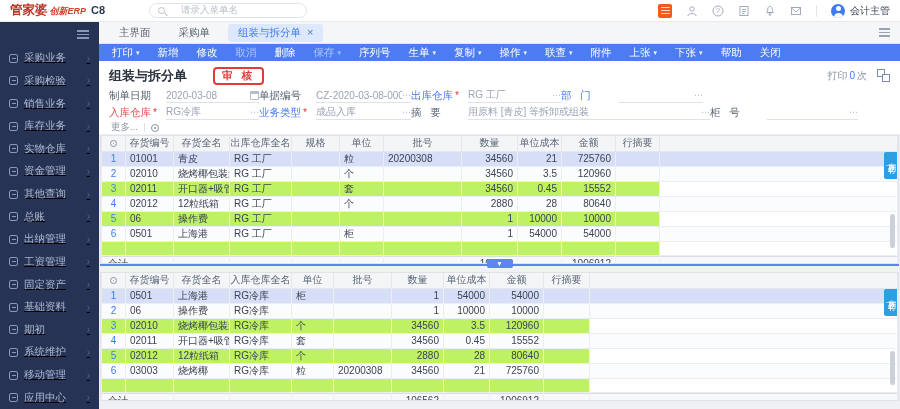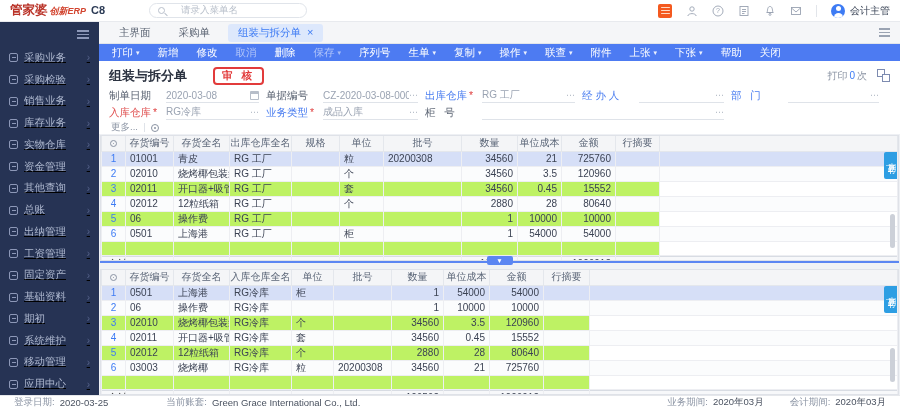--- a/index.html
+++ b/index.html
@@ -65,21 +65,21 @@
   .page-title { font-size:13px; font-weight:bold; color:#2b3240; }
   .stamp { margin-left:26px; border:2px solid #e23b3b; border-radius:4px; color:#e23b3b; font-weight:bold; font-size:10.5px; padding:0px 7px; letter-spacing:3px; }
   .flexspace { flex:1; }
   .print-count { color:#8a93a3; font-size:10px; }
   .print-count b { color:#3d7bf4; font-weight:normal; padding:0 2px; }
   .qr { margin-left:10px; position:relative; width:13px; height:13px; }
   .qr i { position:absolute; width:8px; height:8px; border:1px solid #7d8bb0; background:#fff; }
   .qr i:first-child { left:0; top:0; }
   .qr i:last-child { right:0; bottom:0; }
 
-  .frow { display:flex; gap:7px; height:17px; align-items:center; }
+  .frow { display:flex; height:17px; align-items:center; }
   .field { display:flex; align-items:center; }
   .frow1 .field:nth-child(1){ width:150px; } .frow1 .field:nth-child(2){ width:152px; }
   .frow1 .field:nth-child(3){ width:150px; } .frow1 .field:nth-child(4){ width:142px; }
   .frow1 .field:nth-child(5){ width:148px; }
   .frow2 .field:nth-child(1){ width:150px; } .frow2 .field:nth-child(2){ width:152px; }
   .frow2 .field:nth-child(3){ width:299px; } .frow2 .field:nth-child(4){ width:148px; }
   .f-label { width:57px; flex:0 0 auto; color:#5a6372; font-size:10.5px; white-space:pre; }
   .field.link .f-label { color:#4a7df0; }
   .field.alert .f-label { color:#e05252; }
   .req { color:#e04343; margin-left:2px; }
@@ -400,46 +400,46 @@
     </span>
   </div>
             <div class="field link required sfx-ellipsis">
     <span class="f-label"><span>出库仓库</span><span class="req">*</span></span>
     <span class="f-input">
       <span class="f-value">RG 工厂</span>
       <span class="f-sfx"></span>
     </span>
   </div>
             <div class="field link sfx-ellipsis">
-    <span class="f-label"><span>经 办 人</span></span>
-    <span class="f-input">
-      <span class="f-value"></span>
-      <span class="f-sfx"></span>
-    </span>
-  </div>
-            <div class="field link sfx-ellipsis">
     <span class="f-label"><span>部   门</span></span>
     <span class="f-input">
       <span class="f-value"></span>
       <span class="f-sfx"></span>
     </span>
   </div>
           </div>
         <div class="frow frow2">
             <div class="field alert required sfx-ellipsis">
     <span class="f-label"><span>入库仓库</span><span class="req">*</span></span>
     <span class="f-input">
       <span class="f-value">RG冷库</span>
       <span class="f-sfx"></span>
     </span>
   </div>
             <div class="field link required sfx-ellipsis">
     <span class="f-label"><span>业务类型</span><span class="req">*</span></span>
     <span class="f-input">
       <span class="f-value">成品入库</span>
+      <span class="f-sfx"></span>
+    </span>
+  </div>
+            <div class="field sfx-ellipsis">
+    <span class="f-label"><span>摘   要</span></span>
+    <span class="f-input">
+      <span class="f-value">用原料 [青皮] 等拆卸或组装</span>
       <span class="f-sfx"></span>
     </span>
   </div>
             <div class="field sfx-ellipsis">
     <span class="f-label"><span>柜   号</span></span>
     <span class="f-input">
       <span class="f-value"></span>
       <span class="f-sfx"></span>
     </span>
   </div>
@@ -762,23 +762,13 @@
             <span class="side-tab-text">序列号</span>
             <span class="side-plus">+</span>
           </div>
           <div class="vscroll"></div>
         </div>
 
       </div>
     </section>
   </div>
 
-  <footer class="statusbar">
-    <span>登录日期:</span>
-    <span class="val">2020-03-25</span>
-    <span class="sb-account">当前账套:</span>
-    <span class="val">Green Grace International Co., Ltd.</span>
-    <span class="sb-right">
-      <span><span>业务期间:</span><span class="val">2020年03月</span></span>
-      <span><span>会计期间:</span><span class="val">2020年03月</span></span>
-    </span>
-  </footer>
 </div>
 
 </body></html>

